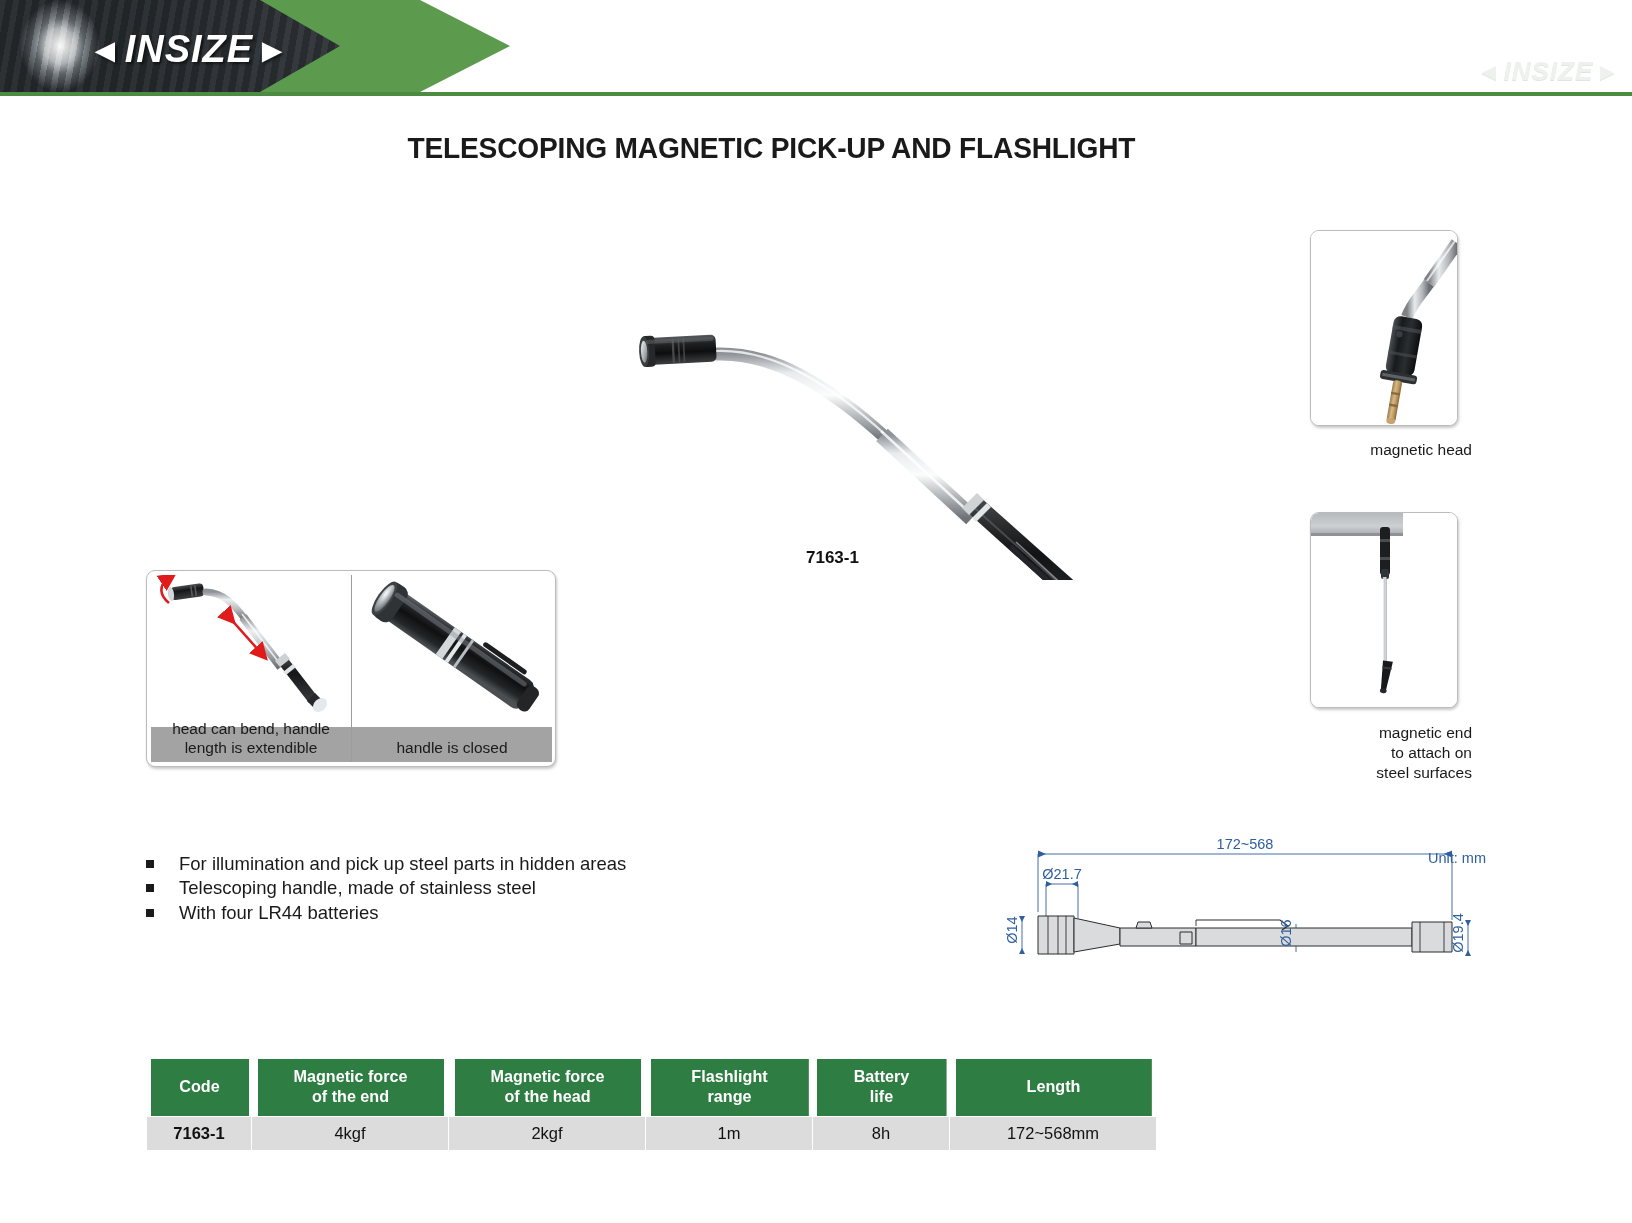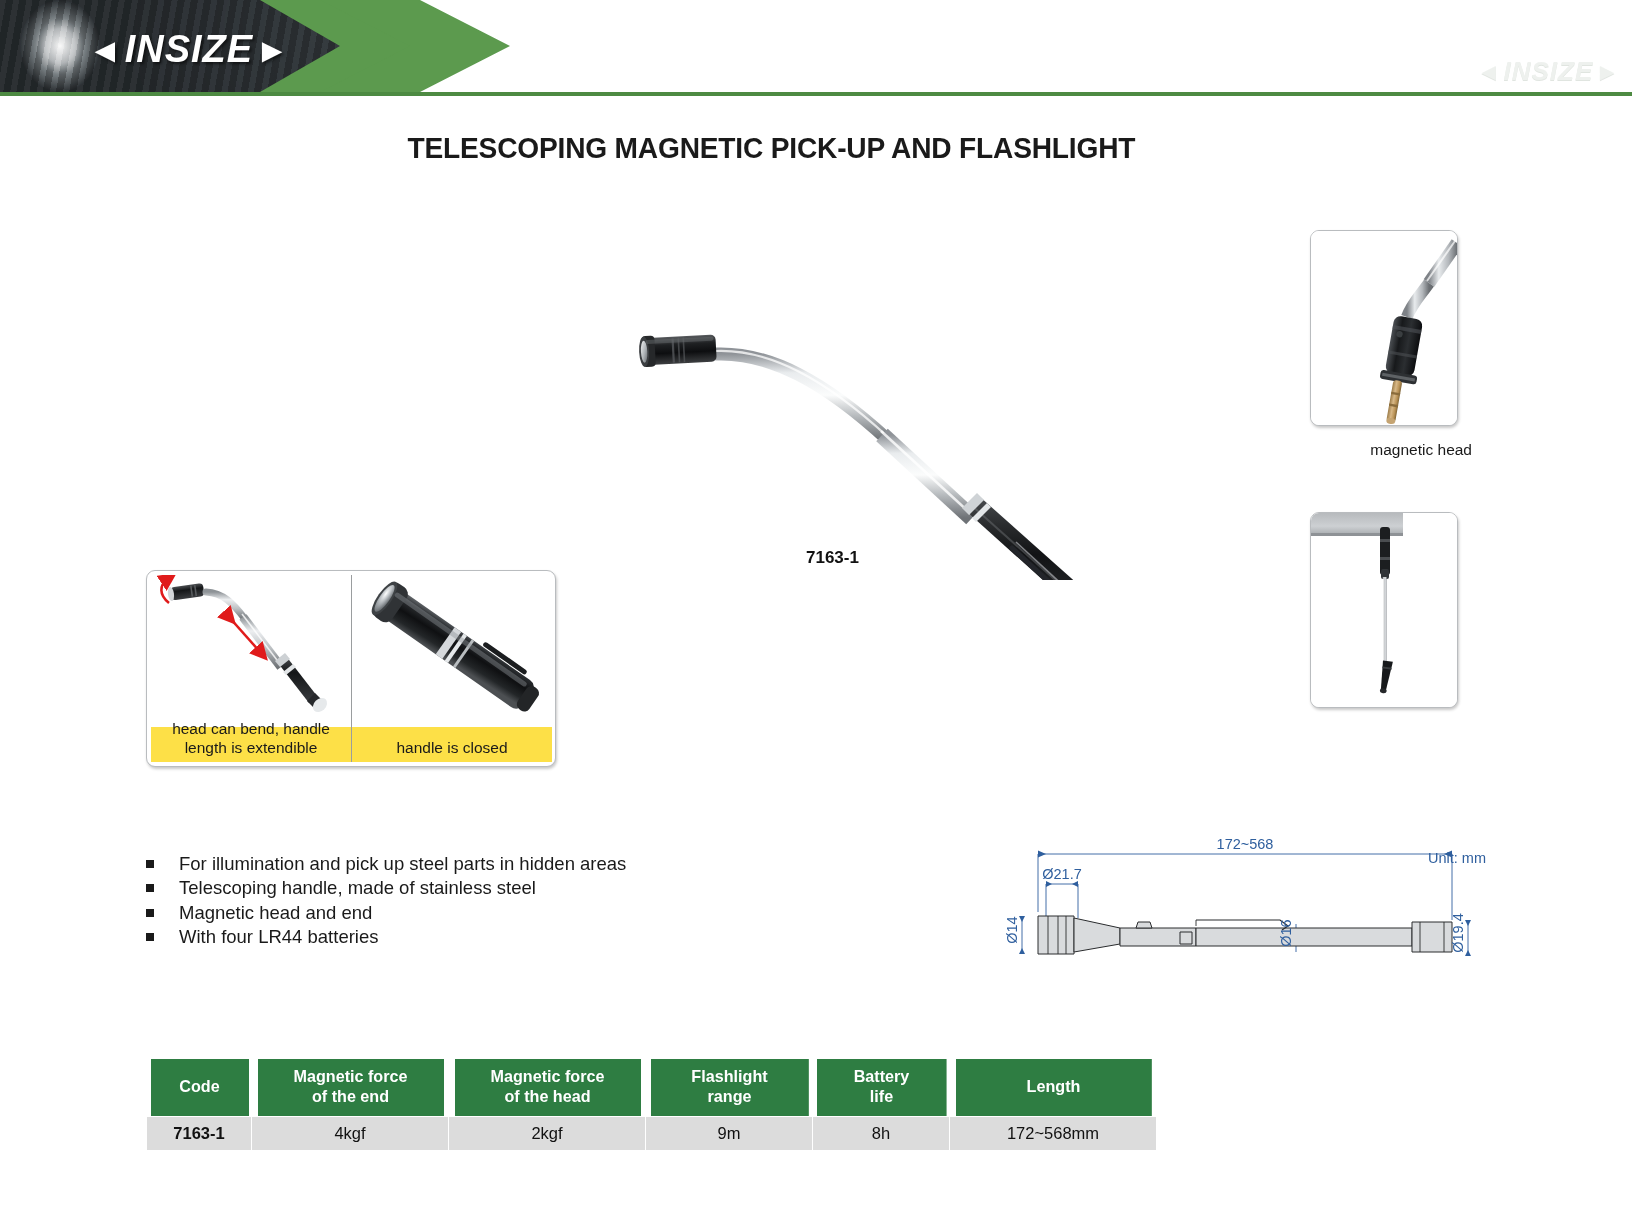--- a/index.html
+++ b/index.html
@@ -91,21 +91,21 @@
   #cap-head { left:1297px; top:440px; }
   #cap-end  { left:1297px; top:723px; }
 
   
   .dualpanel {
     position:absolute; left:146px; top:570px; width:410px; height:197px;
     background:#fff; border:1px solid #b9bcbf; border-radius:9px;
     box-shadow: 1px 2px 3px rgba(0,0,0,.22);
     display:flex; padding:4px;
   }
-  .dualpanel .cell { position:relative; flex:1; background:#fde047; }
+  .dualpanel .cell { position:relative; flex:1; background:#a3a3a3; }
   .dualpanel .cell:first-child { border-right:1px solid #9a9d9f; }
   .cell-caption {
     position:absolute; left:0; right:0; bottom:4px;
     text-align:center; font-size:15.5px; color:#1a1a1a; line-height:1.26;
   }
 
   
   .features { position:absolute; left:146px; top:852px; width:620px; }
   .feature-row { display:flex; align-items:flex-start; gap:25px; margin-bottom:1px; height:23.4px; }
   .feature-bullet { width:8px; height:8px; background:#1a1a1a; margin-top:8px; flex:0 0 8px; }
@@ -302,20 +302,25 @@
 
       <rect x="72.5" y="64" width="3.2" height="86" fill="url(#thinShaft)"></rect>
       <rect x="71.8" y="64" width="1" height="86" fill="#ffffff" opacity=".8"></rect>
 
       <g transform="rotate(8 75 162)">
         <path d="M 70 148 L 80 148 L 77 178 L 72 178 Z" fill="#17191b"></path>
         <ellipse cx="74.5" cy="178" rx="3.4" ry="2.4" fill="#26282b"></ellipse>
         <rect x="70" y="154" width="10" height="2" fill="#494c4f" opacity=".7"></rect>
       </g>
     </svg>
+  </div>
+  <div class="card-caption" id="cap-end">
+    <div>magnetic end</div>
+    <div>to attach on</div>
+    <div>steel surfaces</div>
   </div>
 
   <div class="dualpanel">
 
     <div class="cell">
       <svg width="200" height="152" viewBox="0 0 200 152">
         <defs>
           <linearGradient id="sh3" x1="0" y1="0" x2="0" y2="1">
             <stop offset="0%" stop-color="#8e9397"></stop>
             <stop offset="28%" stop-color="#edeff1"></stop>
@@ -408,24 +413,20 @@
   </div>
 
   <div class="features">
     <div class="feature-row">
       <span class="feature-bullet"></span>
       <span class="feature-text">For illumination and pick up steel parts in hidden areas</span>
     </div>
     <div class="feature-row">
       <span class="feature-bullet"></span>
       <span class="feature-text">Telescoping handle, made of stainless steel</span>
-    </div>
-    <div class="feature-row">
-      <span class="feature-bullet"></span>
-      <span class="feature-text">Magnetic head and end</span>
     </div>
     <div class="feature-row">
       <span class="feature-bullet"></span>
       <span class="feature-text">With four LR44 batteries</span>
     </div>
   </div>
 
   <div class="techdraw">
     <svg width="490" height="148" viewBox="0 0 490 148">
       <g stroke="#2f5f9e" stroke-width="0.9" fill="none">
@@ -523,20 +524,20 @@
         <th>
           <div>Length</div>
         </th>
       </tr>
     </thead>
     <tbody>
       <tr>
         <td class="code">7163-1</td>
         <td>4kgf</td>
         <td>2kgf</td>
-        <td>9m</td>
+        <td>1m</td>
         <td>8h</td>
         <td>172~568mm</td>
       </tr>
     </tbody>
   </table>
 
 </div>
 
 </body></html>

